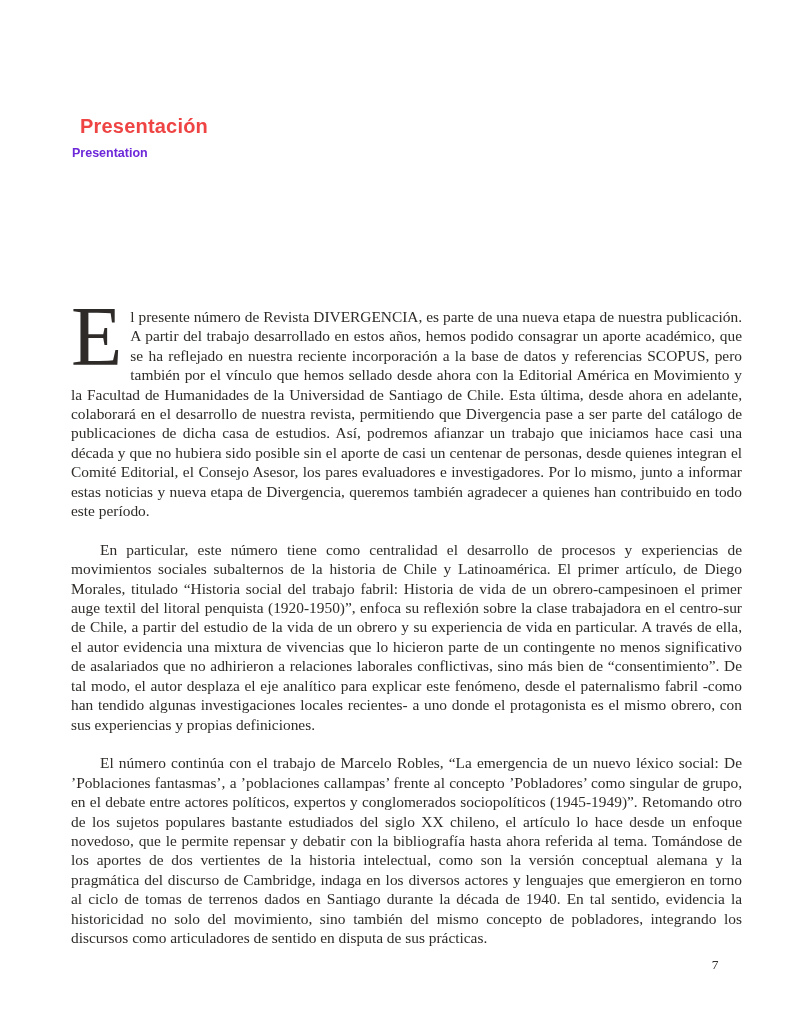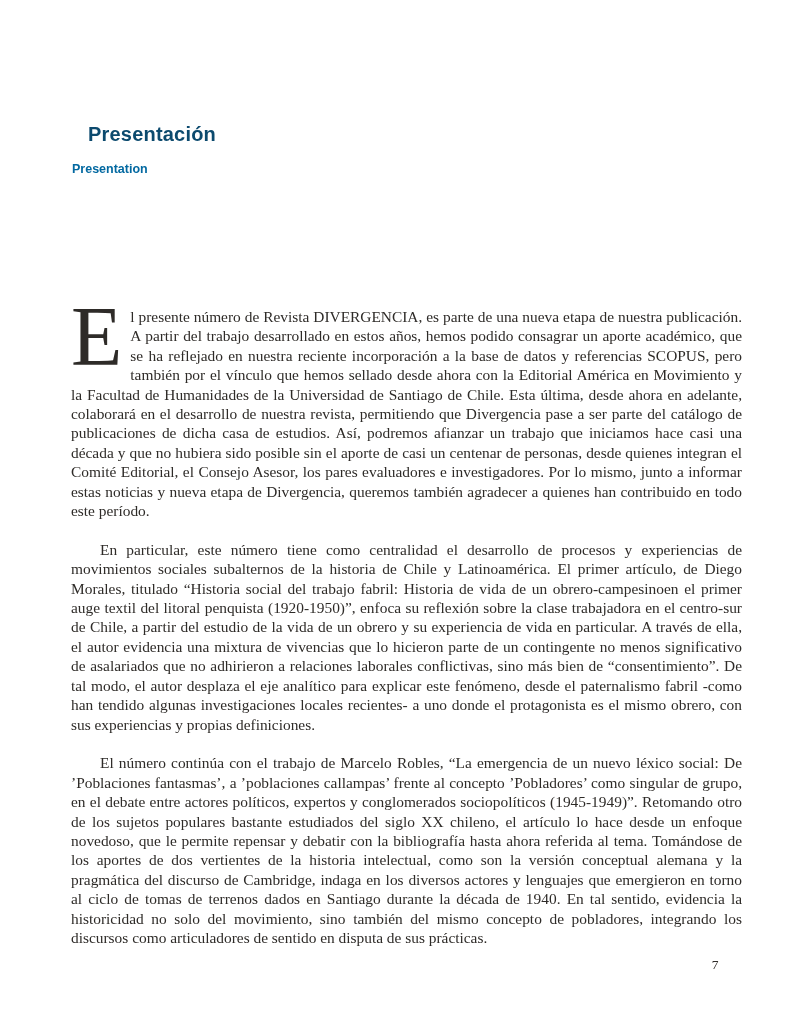--- a/index.html
+++ b/index.html
@@ -15,35 +15,35 @@
     overflow: hidden;
     font-family: "Liberation Serif", serif;
     color: #2e2b28;
   }
   .doc-header {
     position: absolute;
     left: 72px;
     top: 107px;
   }
   .title {
-    margin: 16px;
+    margin: 8px;
     font-family: "Liberation Sans", sans-serif;
     font-weight: 700;
     font-size: 20px;
     line-height: 23px;
     letter-spacing: 0.2px;
-    color: #0c4a6e; 
+    color: #ef4444; 
   }
   .subtitle {
     margin-top: 1px;
     font-family: "Liberation Sans", sans-serif;
     font-weight: 700;
     font-size: 12.5px;
     line-height: 15px;
-    color: #0369a1;
+    color: #6d28d9;
   }
   .body-text {
     position: absolute;
     left: 71px;
     top: 307px;
     width: 671px;
     font-size: 15.4px;
     line-height: 19.4px;
     text-align: justify;
     hyphens: auto;

